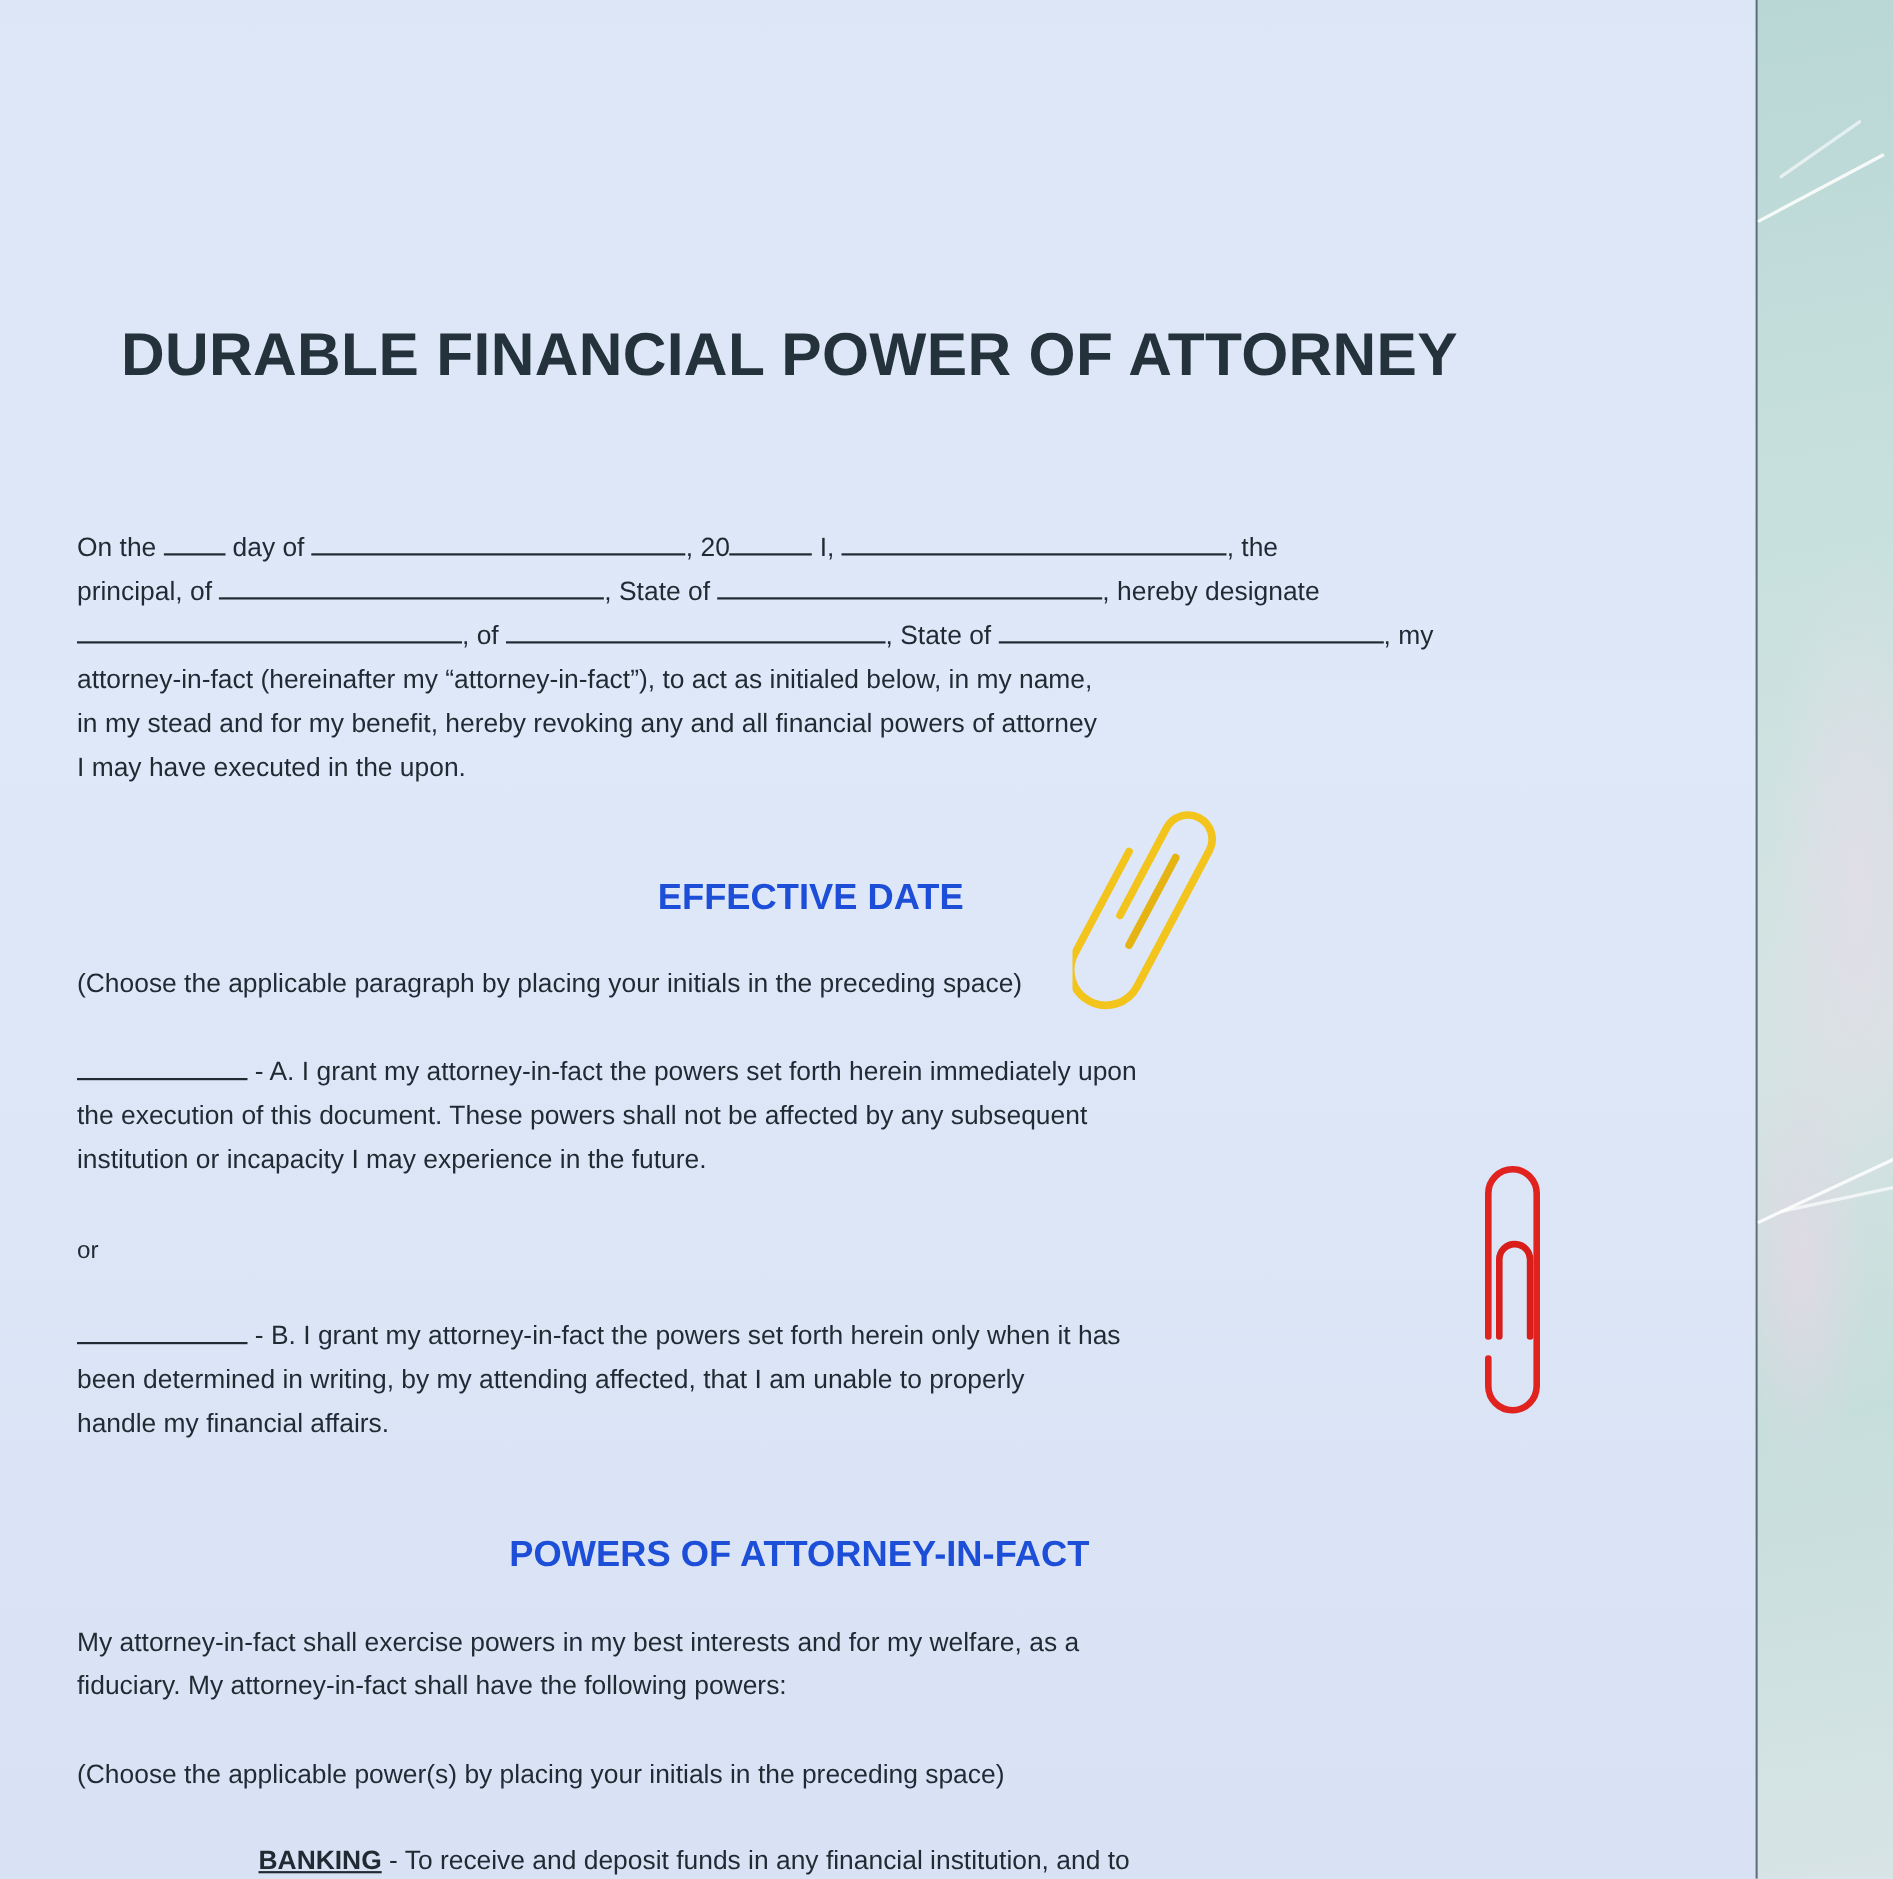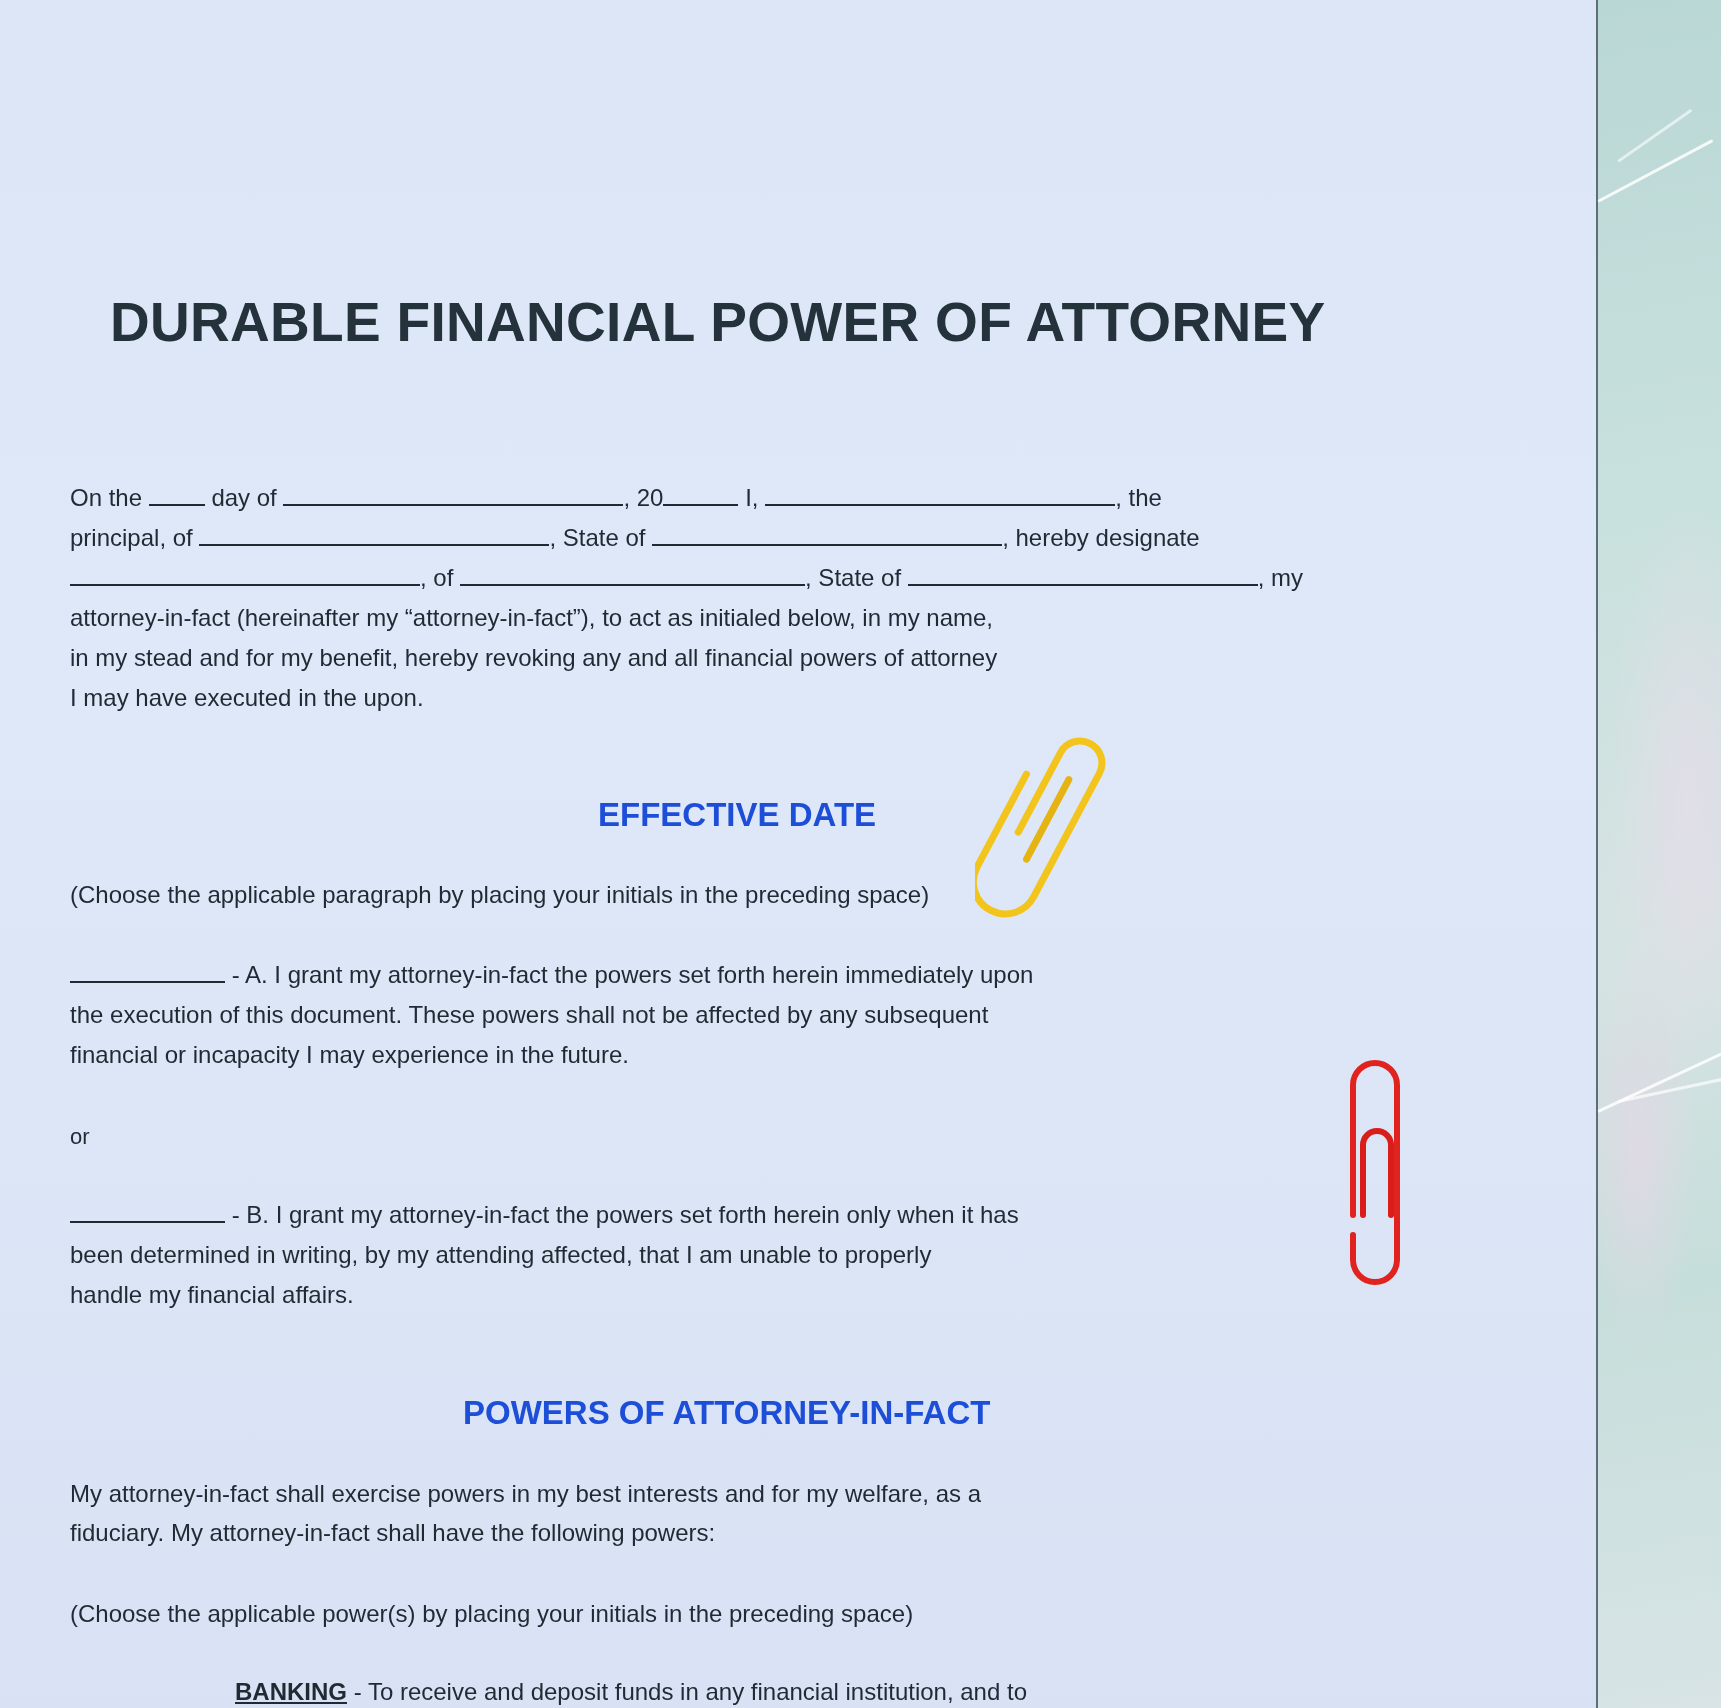--- a/index.html
+++ b/index.html
@@ -48,21 +48,21 @@
 <div class="txt body" style="top:638px;">in my stead and for my benefit, hereby revoking any and all financial powers of attorney</div>
 <div class="txt body" style="top:678px;">I may have executed in the upon.</div>
 
 <div class="txt head2" style="left:598px;top:796px;">EFFECTIVE DATE</div>
 <div class="txt body" style="top:875px;">(Choose the applicable paragraph by placing your initials in the preceding space)</div>
 
 <div class="txt body" style="top:955px;">
   <span class="blank" style="width:155px"></span><span> - A. I grant my attorney-in-fact the powers set forth herein immediately upon</span>
 </div>
 <div class="txt body" style="top:995px;">the execution of this document. These powers shall not be affected by any subsequent</div>
-<div class="txt body" style="top:1035px;">financial or incapacity I may experience in the future.</div>
+<div class="txt body" style="top:1035px;">institution or incapacity I may experience in the future.</div>
 
 <div class="txt body" style="top:1117px;font-size:22px;">or</div>
 
 <div class="txt body" style="top:1195px;">
   <span class="blank" style="width:155px"></span><span> - B. I grant my attorney-in-fact the powers set forth herein only when it has</span>
 </div>
 <div class="txt body" style="top:1235px;">been determined in writing, by my attending affected, that I am unable to properly</div>
 <div class="txt body" style="top:1275px;">handle my financial affairs.</div>
 
 <div class="txt head2" style="left:463px;top:1394px;">POWERS OF ATTORNEY-IN-FACT</div>

